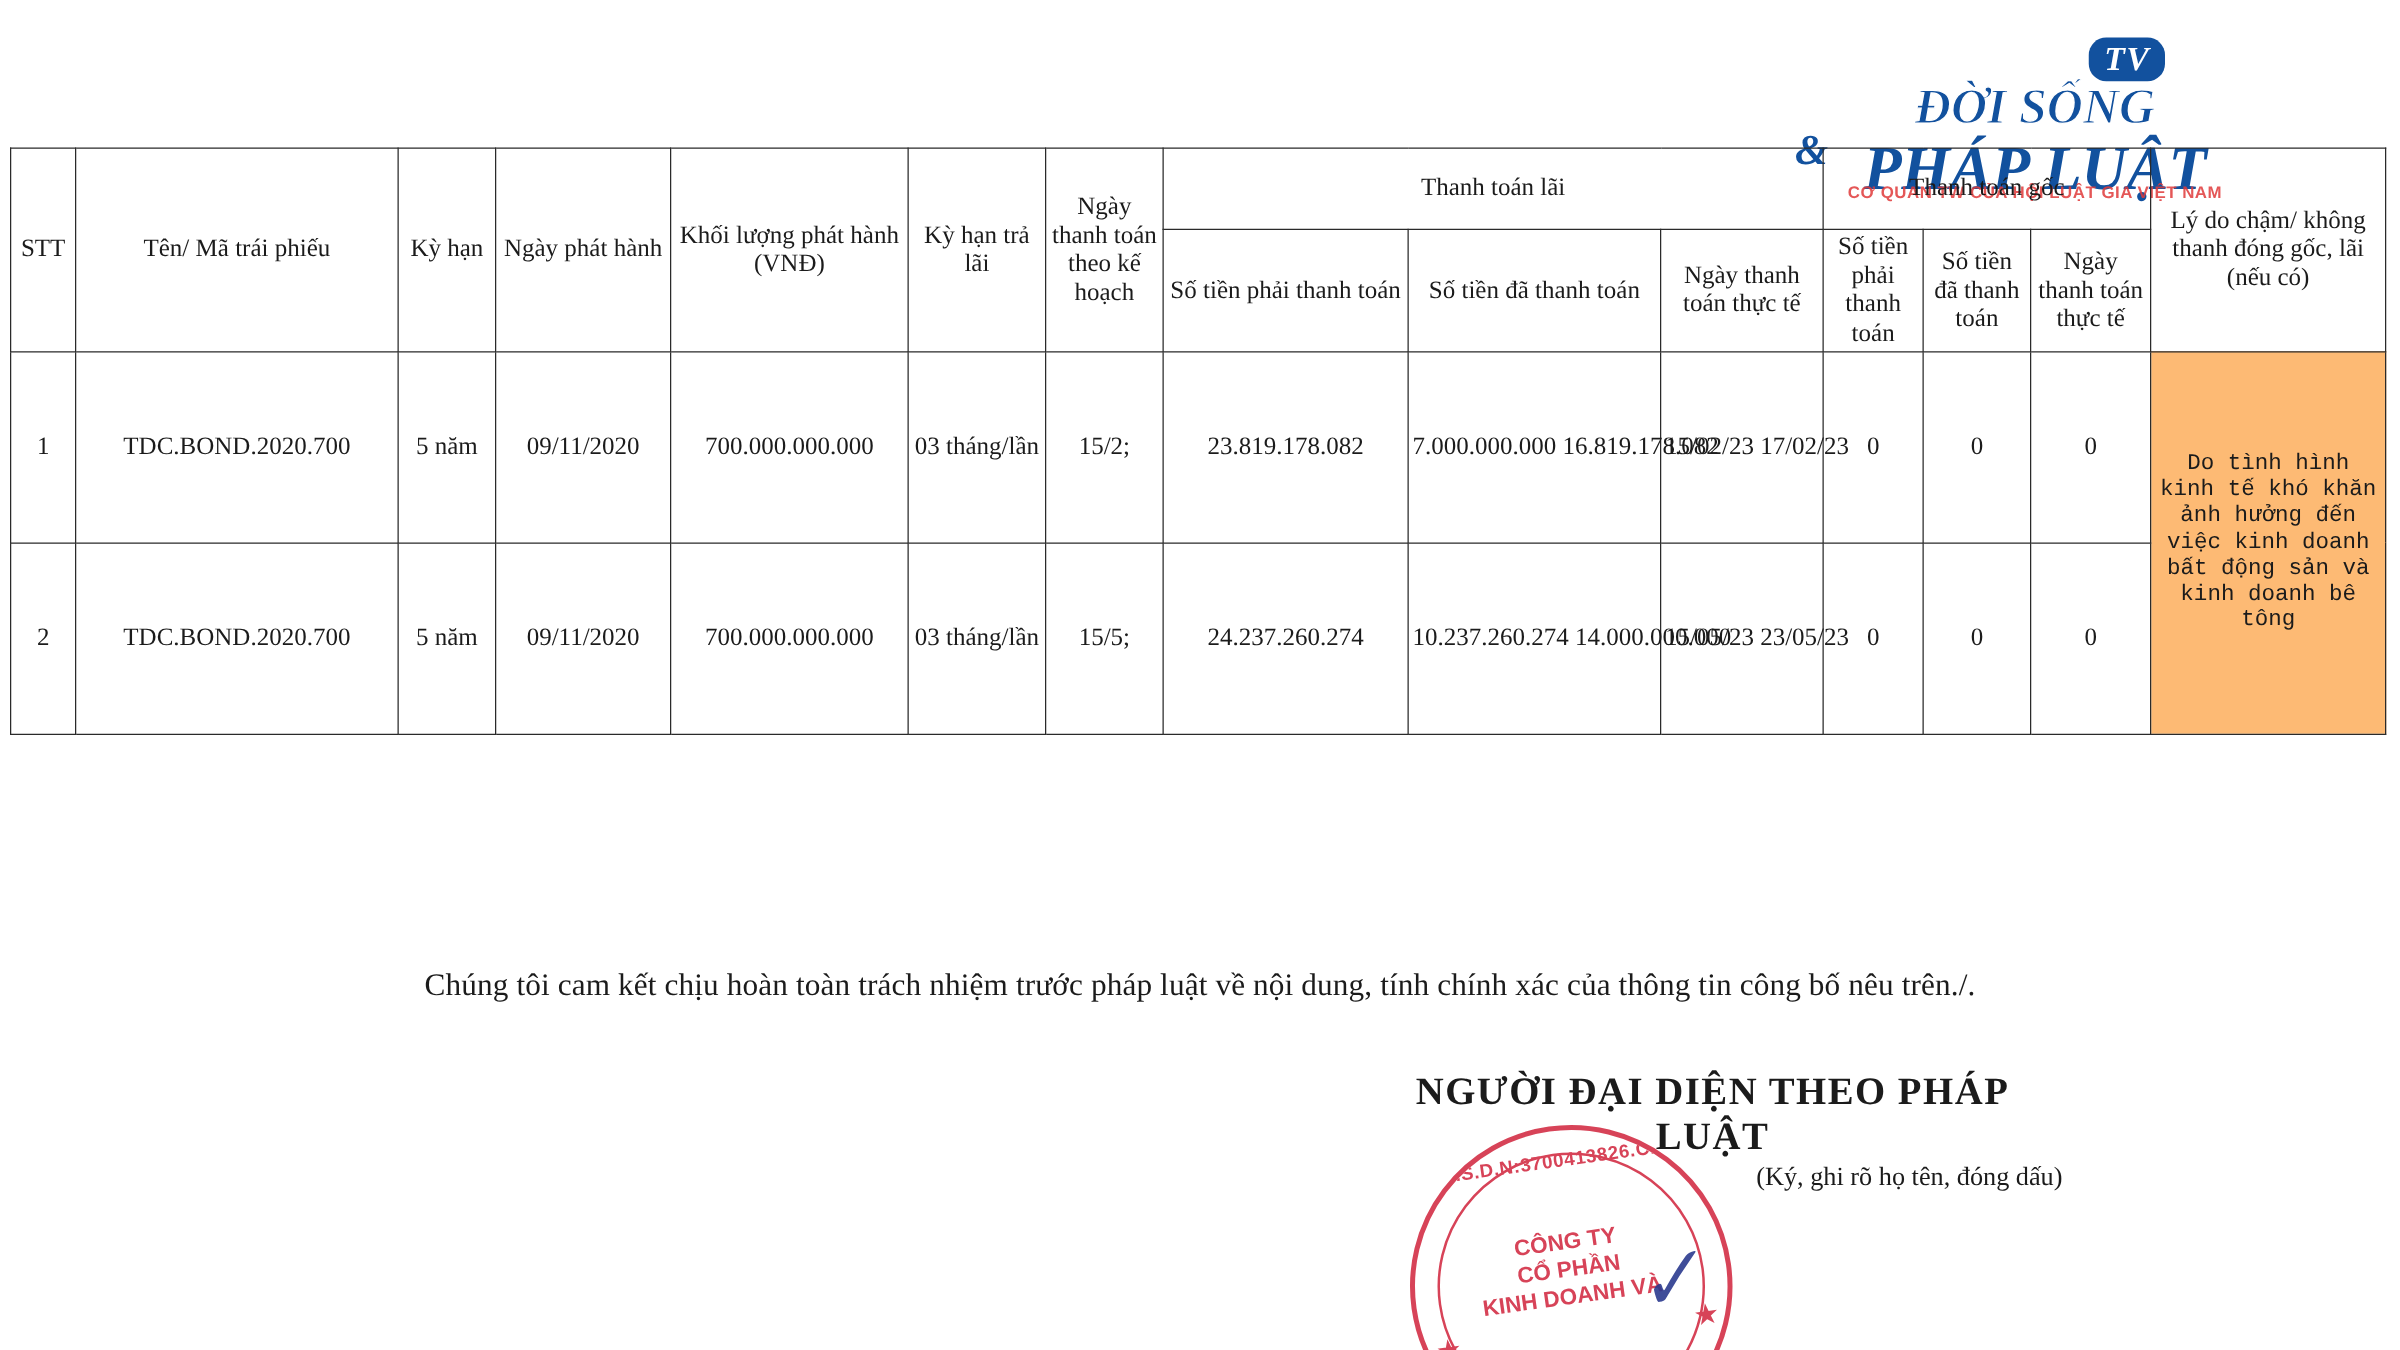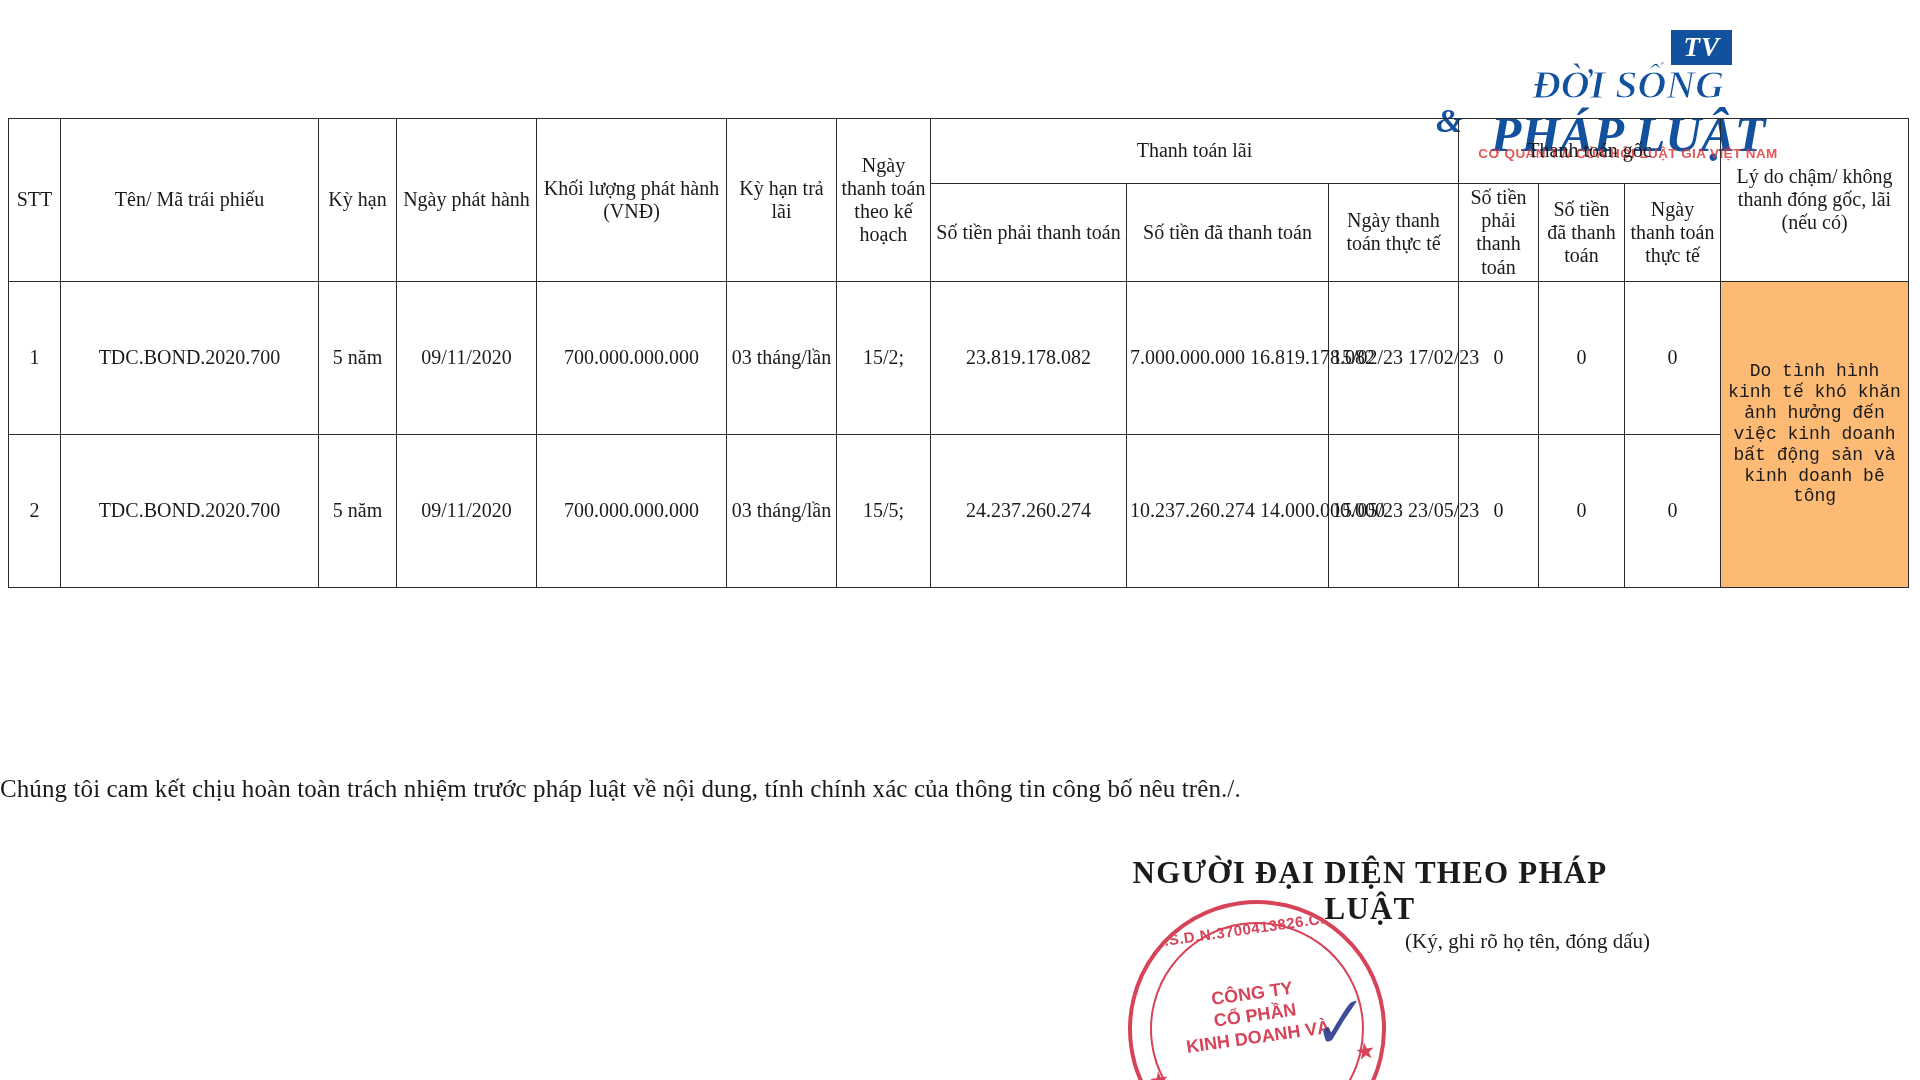--- a/index.html
+++ b/index.html
@@ -31,21 +31,21 @@
     top: 0px;
     right: 96px;
     background: #12519e;
     color: #ffffff;
     font-family: "Liberation Serif", serif;
     font-style: italic;
     font-weight: bold;
     font-size: 27px;
     line-height: 30px;
     padding: 2px 12px 3px 12px;
-    border-radius: 0;
+    border-radius: 14px;
     letter-spacing: 1px;
   }
   .logo-line1 {
     position: absolute;
     top: 27px;
     left: 0;
     width: 100%;
     font-family: "Liberation Serif", serif;
     font-weight: bold;
     font-style: italic;
@@ -124,21 +124,21 @@
   .body-row td { height: 148px; }
   .multi { white-space: pre-line; }
   .nowrap { white-space: nowrap; }
 
   
   .commit {
     position: absolute;
     left: 0;
     top: 775px;
     width: 1920px;
-    text-align: left;
+    text-align: center;
     font-size: 25px;
     letter-spacing: 0.1px;
   }
   .signer-title {
     position: absolute;
     left: 1090px;
     top: 855px;
     width: 560px;
     text-align: center;
     font-size: 31px;

